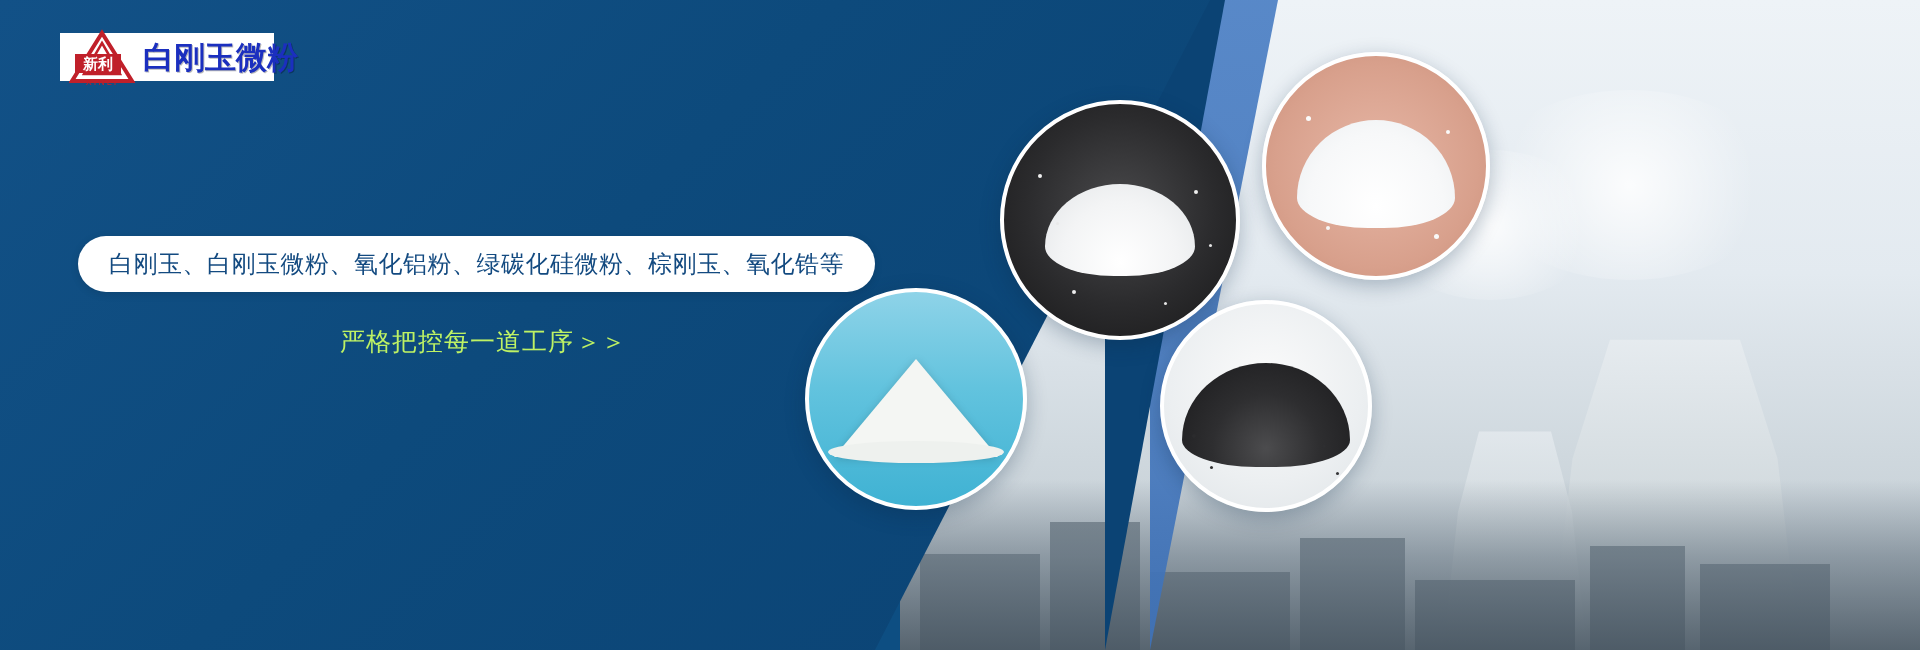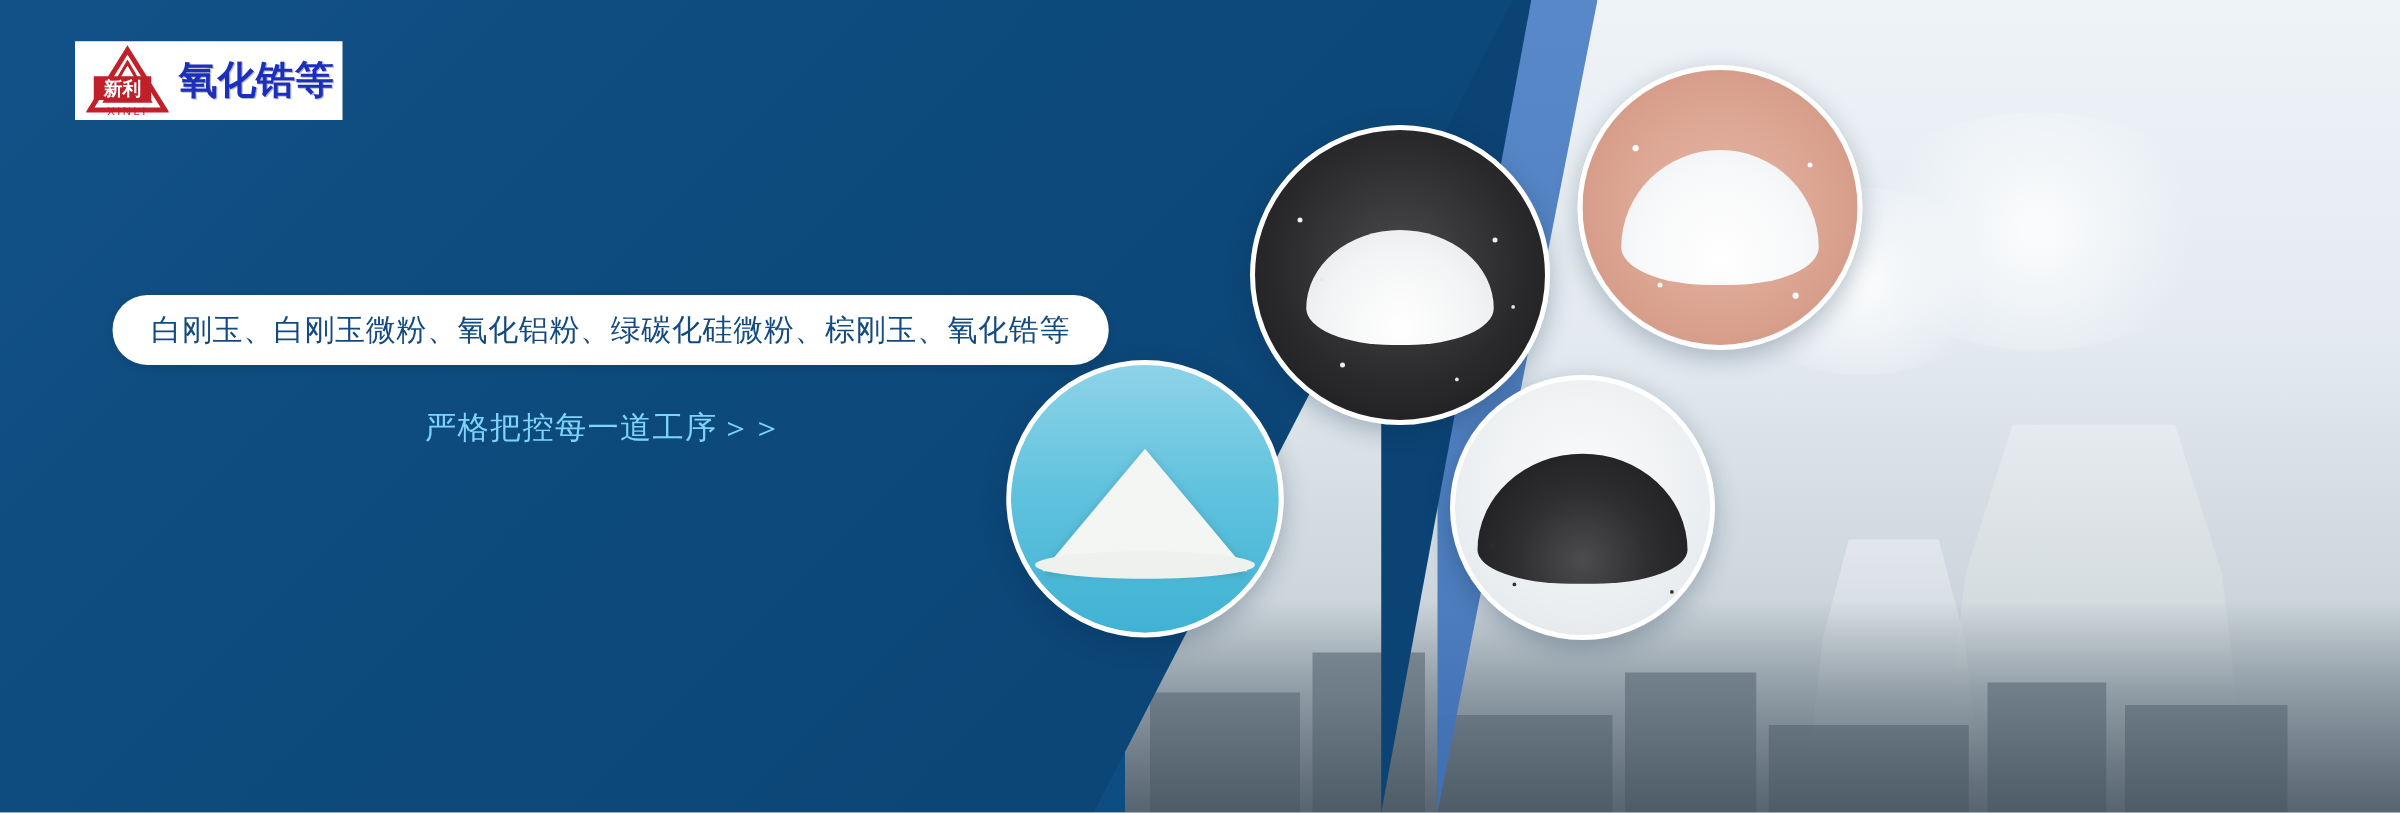--- a/index.html
+++ b/index.html
@@ -64,21 +64,21 @@
   .accent-band2{
     position:absolute; top:0; left:1105px;
     width:120px; height:650px;
     background:#0b4374;
     clip-path:polygon(0 0,120px 0,0 650px,-120px 650px);
   }
 
   
   .logo-box{
     position:absolute; left:60px; top:33px;
-    height:63px; width:214px;
+    height:48px; width:214px;
     background:#ffffff;
     display:flex; align-items:center;
     padding:0 7px 0 9px;
     gap:8px;
   }
   .logo-mark{ position:relative; width:66px; height:57px; flex:0 0 auto; }
   .logo-mark svg{ display:block; }
   .logo-text{
     font-family:"DejaVu Sans","Liberation Sans",sans-serif;
     font-size:31px; font-weight:700; color:#1b2fbf;
@@ -90,39 +90,39 @@
   .headline{
     position:absolute; left:38px; top:143px;
     font-family:"DejaVu Sans","Liberation Sans",sans-serif;
     font-size:51px; font-weight:700; color:#ffffff;
     letter-spacing:1px; white-space:nowrap; line-height:1.2;
     text-shadow:0 2px 5px rgba(0,0,0,.20);
   }
 
   
   .pill{
-    position:absolute; left:90px; top:236px;
+    position:absolute; left:78px; top:236px;
     height:56px;
     display:flex; align-items:center;
     padding:0 31px;
     background:#ffffff;
     border-radius:28px;
     box-shadow:0 2px 8px rgba(0,0,0,.12);
   }
   .pill-text{
     font-family:"DejaVu Sans","Liberation Sans",sans-serif;
     font-size:24px; color:#134a80; font-weight:400;
     white-space:nowrap; letter-spacing:.5px;
   }
 
   
   .cta{
     position:absolute; left:340px; top:325px;
     font-family:"DejaVu Sans","Liberation Sans",sans-serif;
-    font-size:25px; color:#7dd3fc; font-weight:400;
+    font-size:25px; color:#bef264; font-weight:400;
     letter-spacing:1px; white-space:nowrap;
   }
   .cta .arrows{ letter-spacing:0px; padding-left:2px; }
 
   
   .circle{
     position:absolute;
     border-radius:50%;
     overflow:hidden;
     box-shadow:0 6px 20px rgba(10,40,70,.28);
@@ -205,21 +205,21 @@
   <div class="logo-box">
     <div class="logo-mark">
       <svg width="66" height="57" viewBox="0 0 66 57" aria-hidden="true">
         <polygon points="33,4 63,52 3,52" fill="none" stroke="#c0202a" stroke-width="4"></polygon>
         <polygon points="33,14 51,45 15,45" fill="none" stroke="#c0202a" stroke-width="2.5"></polygon>
         <rect x="6" y="25" width="46" height="19" fill="#c0202a"></rect>
         <text x="29" y="40" font-size="15" font-weight="700" fill="#ffffff" text-anchor="middle" font-family="'DejaVu Sans',sans-serif">新利</text>
         <text x="33" y="56" font-size="9" fill="#c0202a" text-anchor="middle" letter-spacing="2" font-family="'Liberation Sans',sans-serif">XINLI</text>
       </svg>
     </div>
-    <div class="logo-text">氧化锆等</div>
+    <div class="logo-text">白刚玉微粉</div>
   </div>
 
 
   <div class="pill">
     <span class="pill-text">白刚玉、白刚玉微粉、氧化铝粉、绿碳化硅微粉、棕刚玉、氧化锆等</span>
   </div>
 
   <div class="cta">
     <span>严格把控每一道工序</span><span class="arrows">＞＞</span>
   </div>

